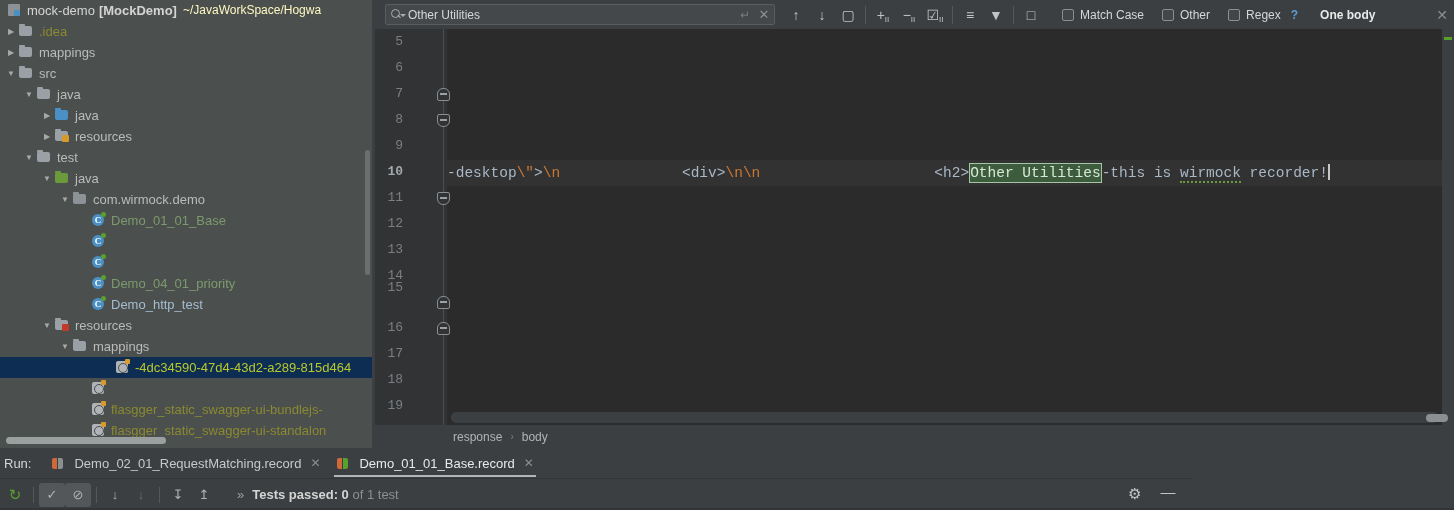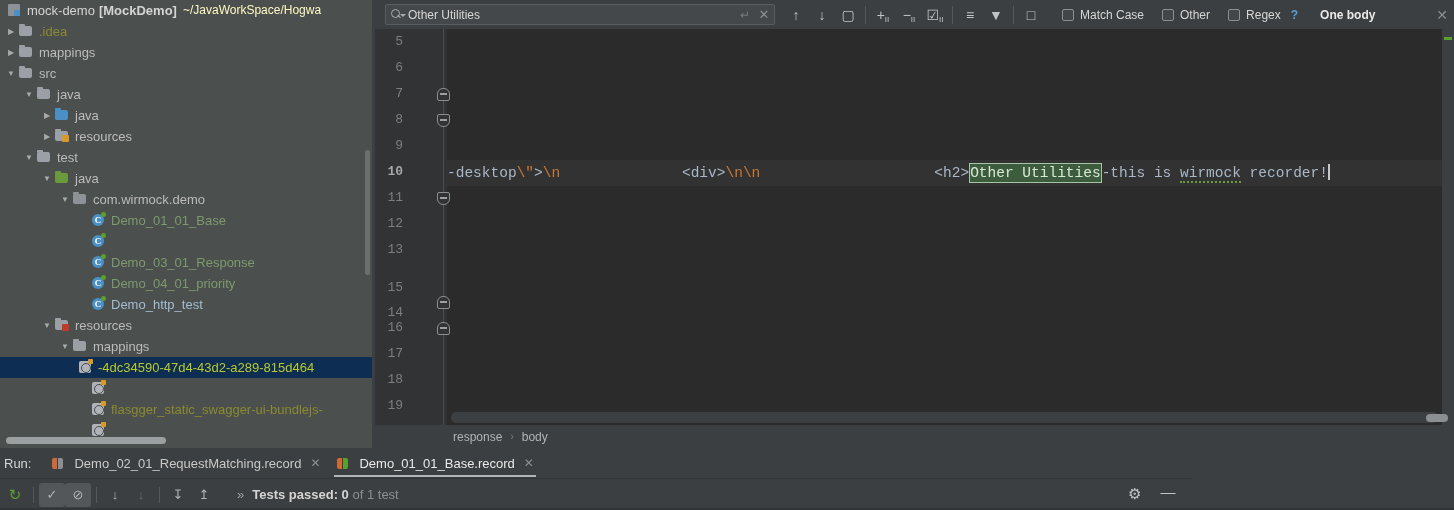--- a/index.html
+++ b/index.html
@@ -413,21 +413,20 @@
           <span class="arrow spacer"></span>
           <span class="ico">
             <span class="cls-icon">C</span>
           </span>
         </div>
         <div class="tree-row" style="padding-left: 76px;">
           <span class="arrow spacer"></span>
           <span class="ico">
             <span class="cls-icon">C</span>
           </span>
-          <span class="lbl greenish">Demo_03_01_Response</span>
         </div>
         <div class="tree-row" style="padding-left: 76px;">
           <span class="arrow spacer"></span>
           <span class="ico">
             <span class="cls-icon">C</span>
           </span>
           <span class="lbl greenish">Demo_04_01_priority</span>
         </div>
         <div class="tree-row" style="padding-left: 76px;">
           <span class="arrow spacer"></span>
@@ -443,21 +442,21 @@
           </span>
           <span class="lbl ">resources</span>
         </div>
         <div class="tree-row" style="padding-left: 58px;">
           <span class="arrow">▼</span>
           <span class="ico">
             <span class="folder"></span>
           </span>
           <span class="lbl ">mappings</span>
         </div>
-        <div class="tree-row selected" style="padding-left: 63px;">
+        <div class="tree-row selected" style="padding-left: 100px;">
           <span class="arrow spacer"></span>
           <span class="ico">
             <span class="json-icon"></span>
           </span>
           <span class="lbl sel">-4dc34590-47d4-43d2-a289-815d464</span>
         </div>
         <div class="tree-row" style="padding-left: 76px;">
           <span class="arrow spacer"></span>
           <span class="ico">
             <span class="json-icon"></span>
@@ -468,20 +467,21 @@
           <span class="ico">
             <span class="json-icon"></span>
           </span>
           <span class="lbl yellow-dim">flasgger_static_swagger-ui-bundlejs-</span>
         </div>
         <div class="tree-row" style="padding-left: 76px;">
           <span class="arrow spacer"></span>
           <span class="ico">
             <span class="json-icon"></span>
           </span>
+          <span class="lbl yellow-dim">flasgger_static_swagger-ui-standalon</span>
         </div>
       </div>
     <div class="tree-vscroll"></div>
     <div class="tree-hscroll"></div>
   </div>
   <div class="v-divider"></div>
 
   <div class="search-bar">
     <div class="search-field">
       <span class="search-glass">
@@ -532,21 +532,21 @@
       <div id="line-numbers">
           <div class="ln" style="top: 5px;">5</div>
           <div class="ln" style="top: 31px;">6</div>
           <div class="ln" style="top: 57px;">7</div>
           <div class="ln" style="top: 83px;">8</div>
           <div class="ln" style="top: 109px;">9</div>
           <div class="ln cur" style="top: 135px;">10</div>
           <div class="ln" style="top: 161px;">11</div>
           <div class="ln" style="top: 187px;">12</div>
           <div class="ln" style="top: 213px;">13</div>
-          <div class="ln" style="top: 239px; margin-top: 37px;">14</div>
+          <div class="ln" style="top: 239px;">14</div>
           <div class="ln" style="top: 251px;">15</div>
           <div class="ln" style="top: 291px;">16</div>
           <div class="ln" style="top: 317px;">17</div>
           <div class="ln" style="top: 343px;">18</div>
           <div class="ln" style="top: 369px;">19</div>
         </div>
       <div class="fold-line"></div>
       <div id="fold-marks">
           <div class="fold-mark up" style="top: 59px;">
             <span class="shape"></span>

